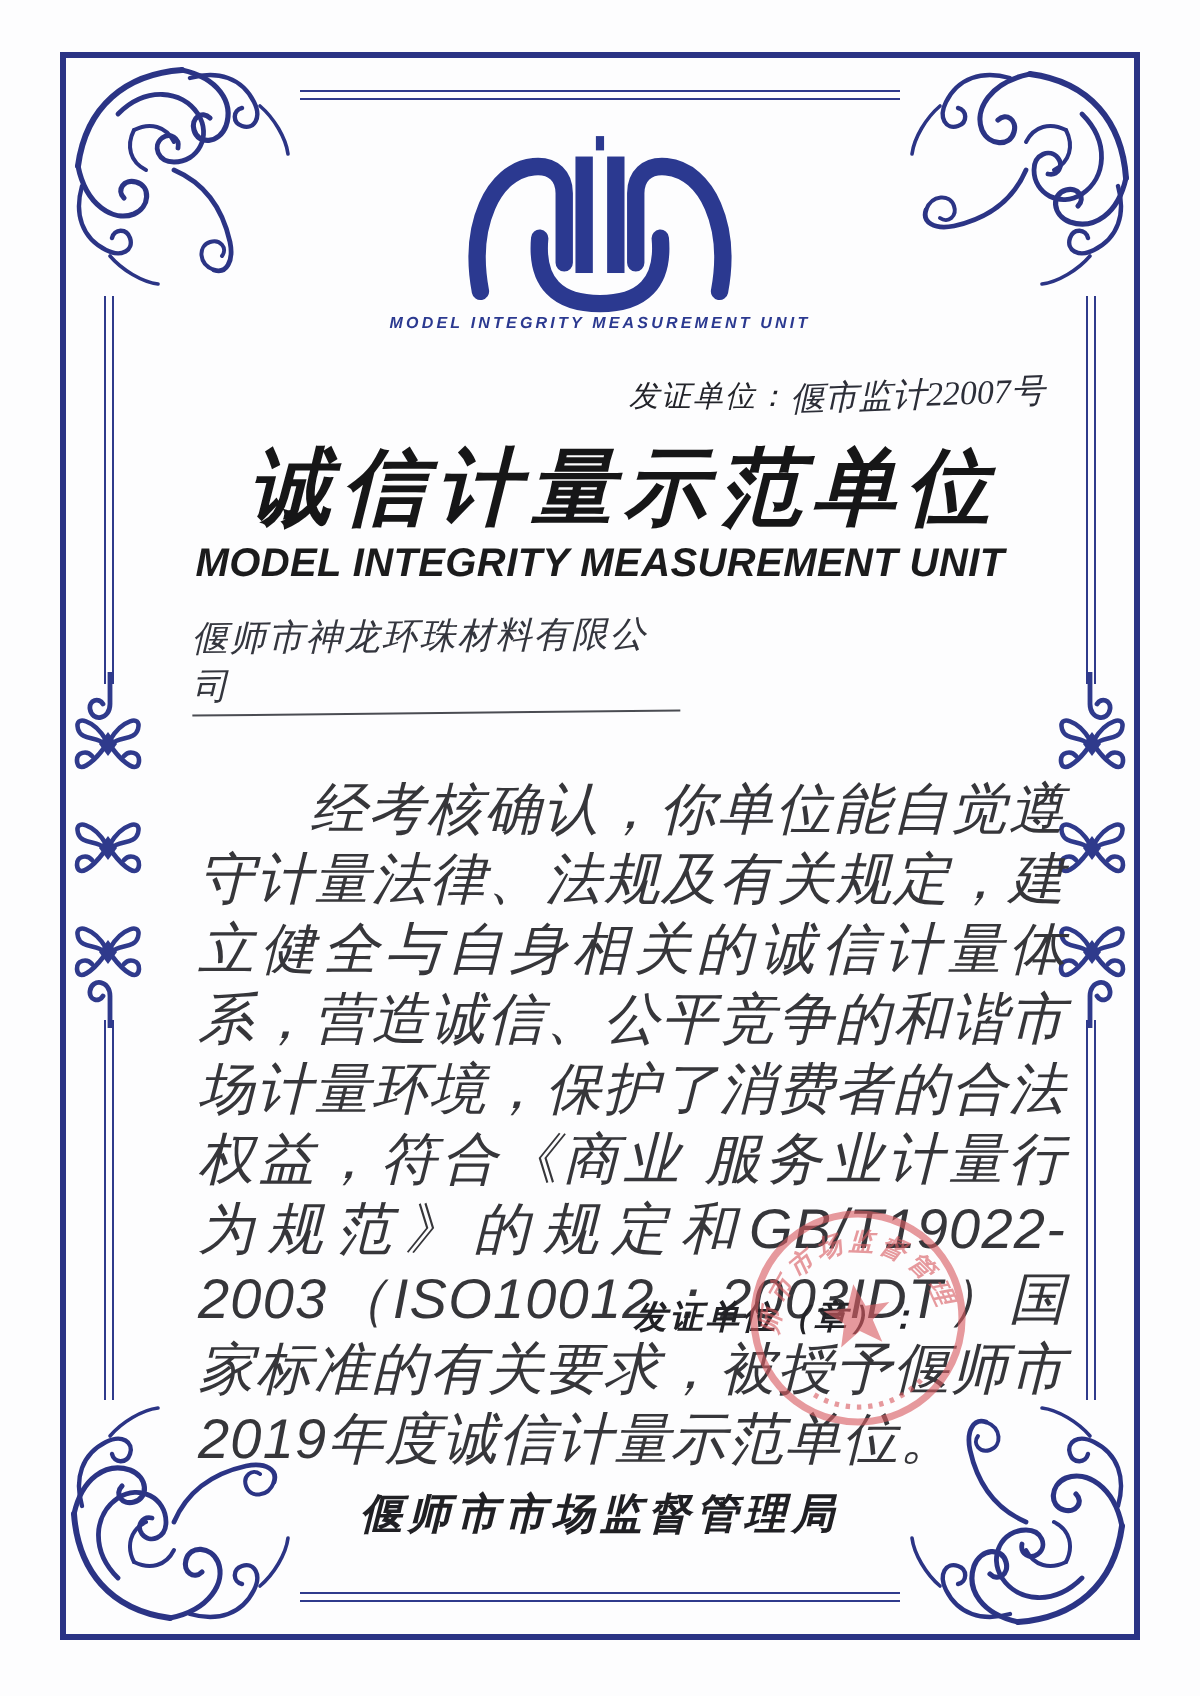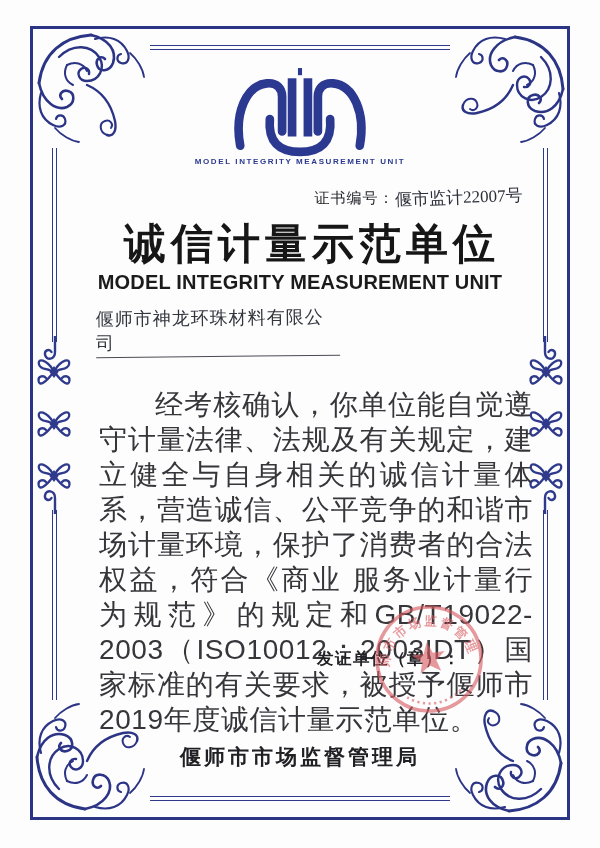--- a/index.html
+++ b/index.html
@@ -1,18 +1,18 @@
 <!DOCTYPE html>
 <html><head>
 <meta charset="utf-8">
 <style>
   html,body{margin:0;padding:0;background:#ffffff;}
   .page{
     position:relative;width:600px;height:848px;background:#fdfdfe;overflow:hidden;
-    font-family:"Liberation Sans",sans-serif;color:#1d1d1f;
+    font-family:"Liberation Sans",sans-serif;color:#1d1d1f;font-style:italic;
   }
   
   .outer-border{
     position:absolute;top:26px;left:30px;right:30px;bottom:28px;
     border:3px solid #2b3485;pointer-events:none;
   }
   .inner-line{position:absolute;pointer-events:none;}
   .inner-line.h{height:3px;border-top:1.4px solid #2f3a8c;border-bottom:1.4px solid #2f3a8c;}
   .inner-line.v{width:3px;border-left:1.4px solid #2f3a8c;border-right:1.4px solid #2f3a8c;}
   .corner{position:absolute;width:120px;height:120px;}
@@ -254,21 +254,21 @@
       <g fill="#2b3990">
         <rect x="50.5" y="10" width="8.5" height="57"></rect>
         <rect x="66" y="10" width="8.5" height="57"></rect>
         <rect x="60.5" y="0" width="4" height="7"></rect>
       </g>
     </svg>
   </div>
   <div class="logo-caption">MODEL INTEGRITY MEASUREMENT UNIT</div>
 
   <div class="cert-no">
-    <span>证书编号：</span><span class="hand">偃市监计22007号</span>
+    <span>发证单位：</span><span class="hand">偃市监计22007号</span>
   </div>
 
   <div class="title-cn">诚信计量示范单位</div>
   <div class="title-en">MODEL INTEGRITY MEASUREMENT UNIT</div>
 
   <div class="company">偃师市神龙环珠材料有限公司</div>
 
   <p class="body-text">经考核确认，你单位能自觉遵守计量法律、法规及有关规定，建立健全与自身相关的诚信计量体系，营造诚信、公平竞争的和谐市场计量环境，保护了消费者的合法权益，符合《商业 服务业计量行为规范》的规定和GB/T19022-2003（ISO10012：2003IDT）国家标准的有关要求，被授予偃师市2019年度诚信计量示范单位。</p>
 
   <div class="issuer">发证单位（章）：</div>

